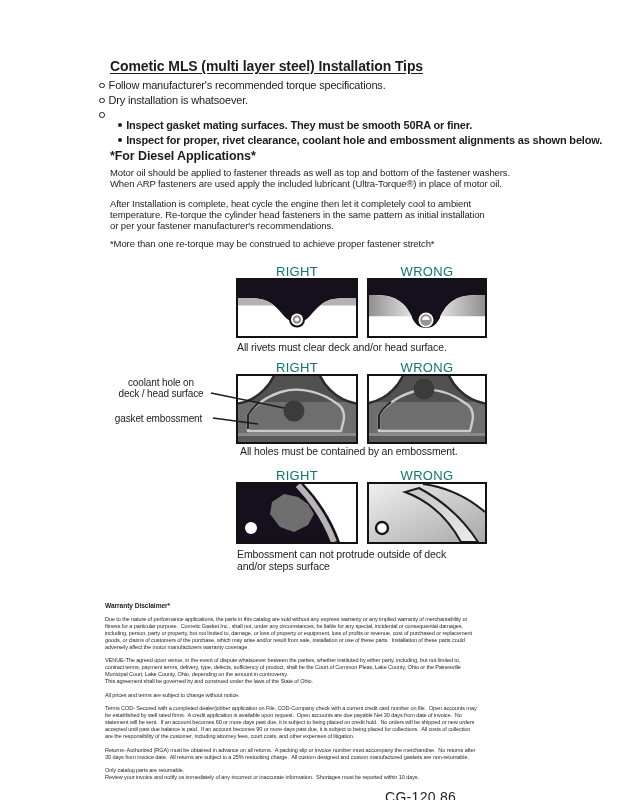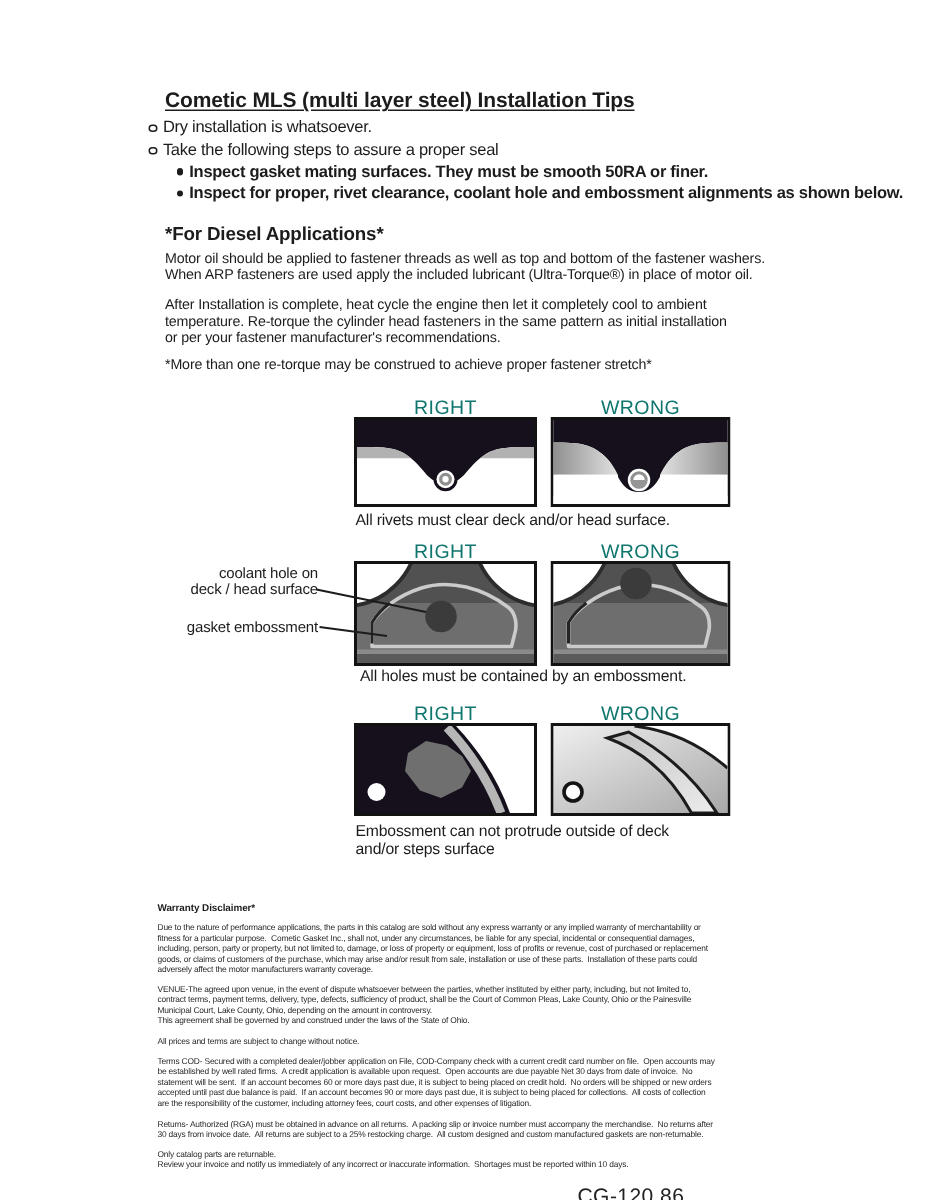--- a/index.html
+++ b/index.html
@@ -32,21 +32,21 @@
   #para3 { top:207px; }
   .dlabel { position:absolute; font-size:13px; letter-spacing:0.3px; color:#0f766e; text-align:center; }
   .dlabel.l { left:236px; width:122px; }
   .dlabel.r { left:367px; width:120px; }
   .panel { position:absolute; line-height:0; }
   .caption {
     position:absolute; left:237px; font-size:10.5px; line-height:11.5px;
     letter-spacing:-0.12px; white-space:pre-line;
   }
   .callout {
-    position:absolute; text-align:right; font-size:10px; line-height:11px;
+    position:absolute; text-align:center; font-size:10px; line-height:11px;
     letter-spacing:-0.12px; white-space:pre-line;
   }
   #callout-coolant { left:110px; width:102px; top:345px; }
   #callout-emboss  { left:105px; width:107px; top:381px; }
   #leader-lines { position:absolute; left:205px; top:350px; z-index:5; }
   .warranty { position:absolute; left:105px; top:570px; width:425px; }
   .warranty-heading { font-size:6.6px; font-weight:bold; margin:0 0 6.5px 0; letter-spacing:-0.05px; }
   .fine {
     font-size:5.6px; line-height:7px; letter-spacing:-0.12px;
     margin:0 0 6.5px 0; white-space:pre; color:#2a2a2a;
@@ -56,25 +56,28 @@
 </head>
 <body>
 
 <div class="page">
 
   <div class="title">Cometic MLS (multi layer steel) Installation Tips</div>
 
   <div class="bullets">
     <div class="bullet-row">
       <span class="marker-circle"></span>
-      <span>Dry installation is whatsoever.</span>
+      <span>Follow manufacturer's recommended torque specifications.</span>
     </div>
     <div class="bullet-row">
       <span class="marker-circle"></span>
-      <span>Take the following steps to assure a proper seal</span>
+      <span>Dry installation is whatsoever.</span>
+    </div>
+    <div class="bullet-row">
+      <span class="marker-circle"></span>
     </div>
     <div class="bullet-row sub">
       <span class="marker-dot"></span>
       <span>Inspect gasket mating surfaces.  They must be smooth 50RA or finer.</span>
     </div>
     <div class="bullet-row sub">
       <span class="marker-dot"></span>
       <span>Inspect for proper, rivet clearance, coolant hole and embossment alignments as shown below.</span>
     </div>
   </div>

